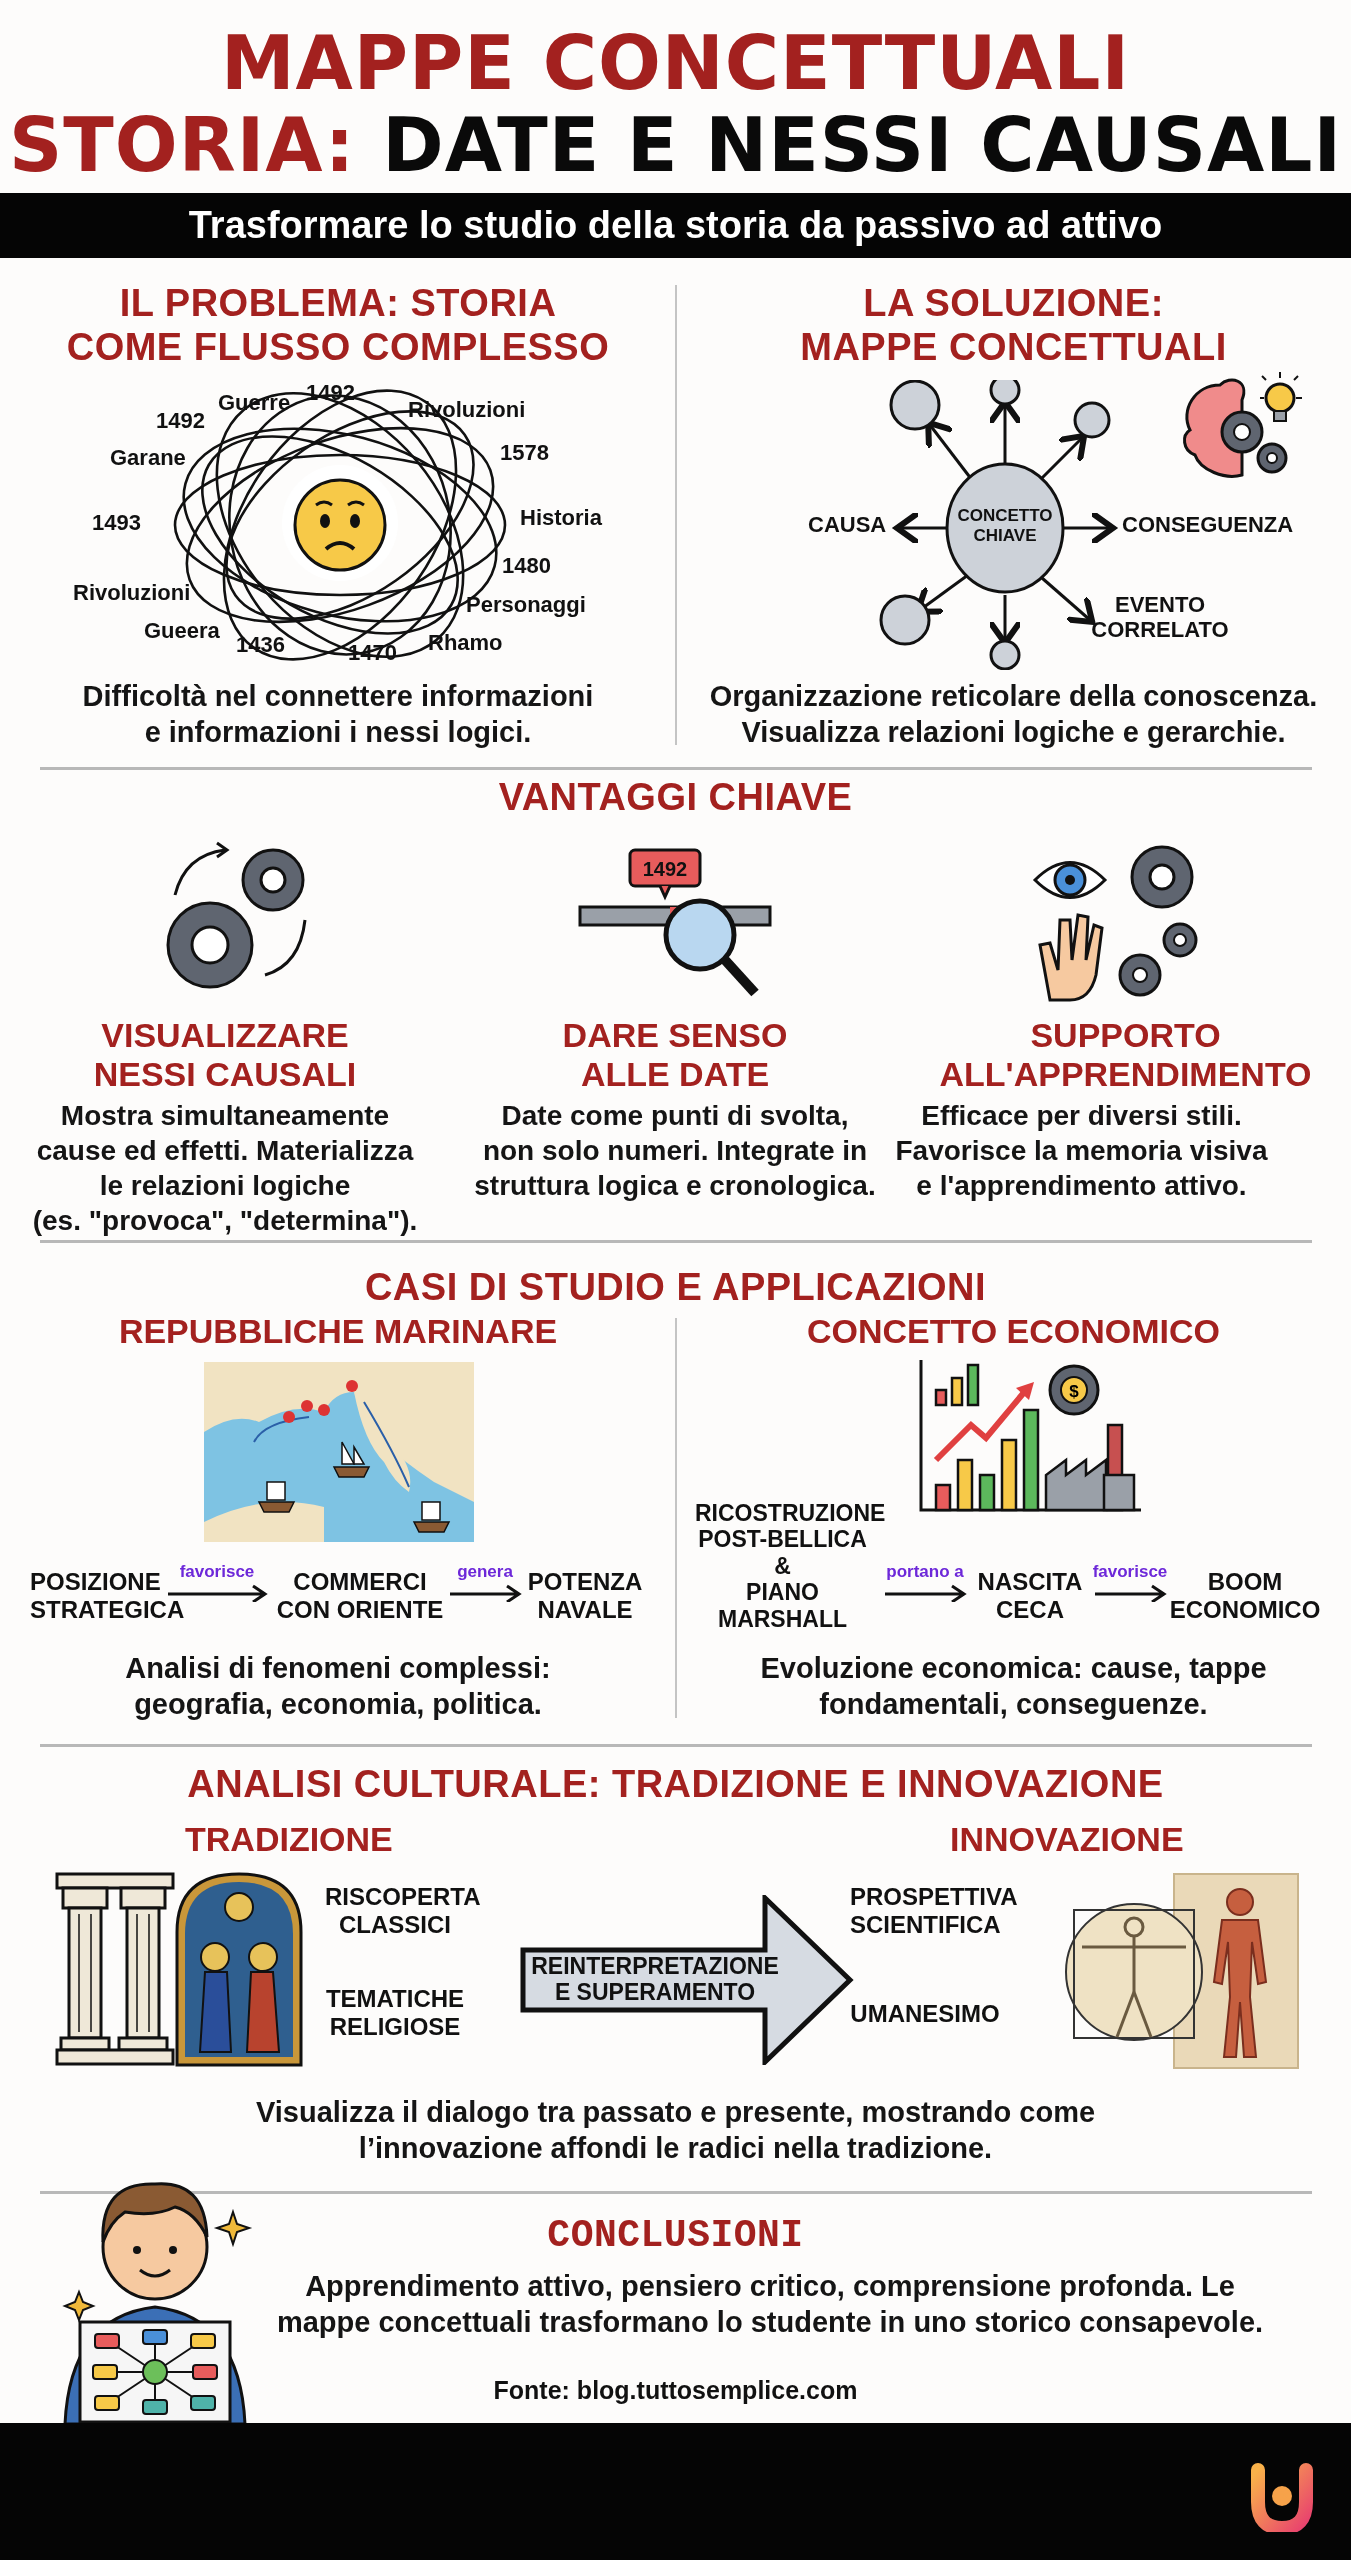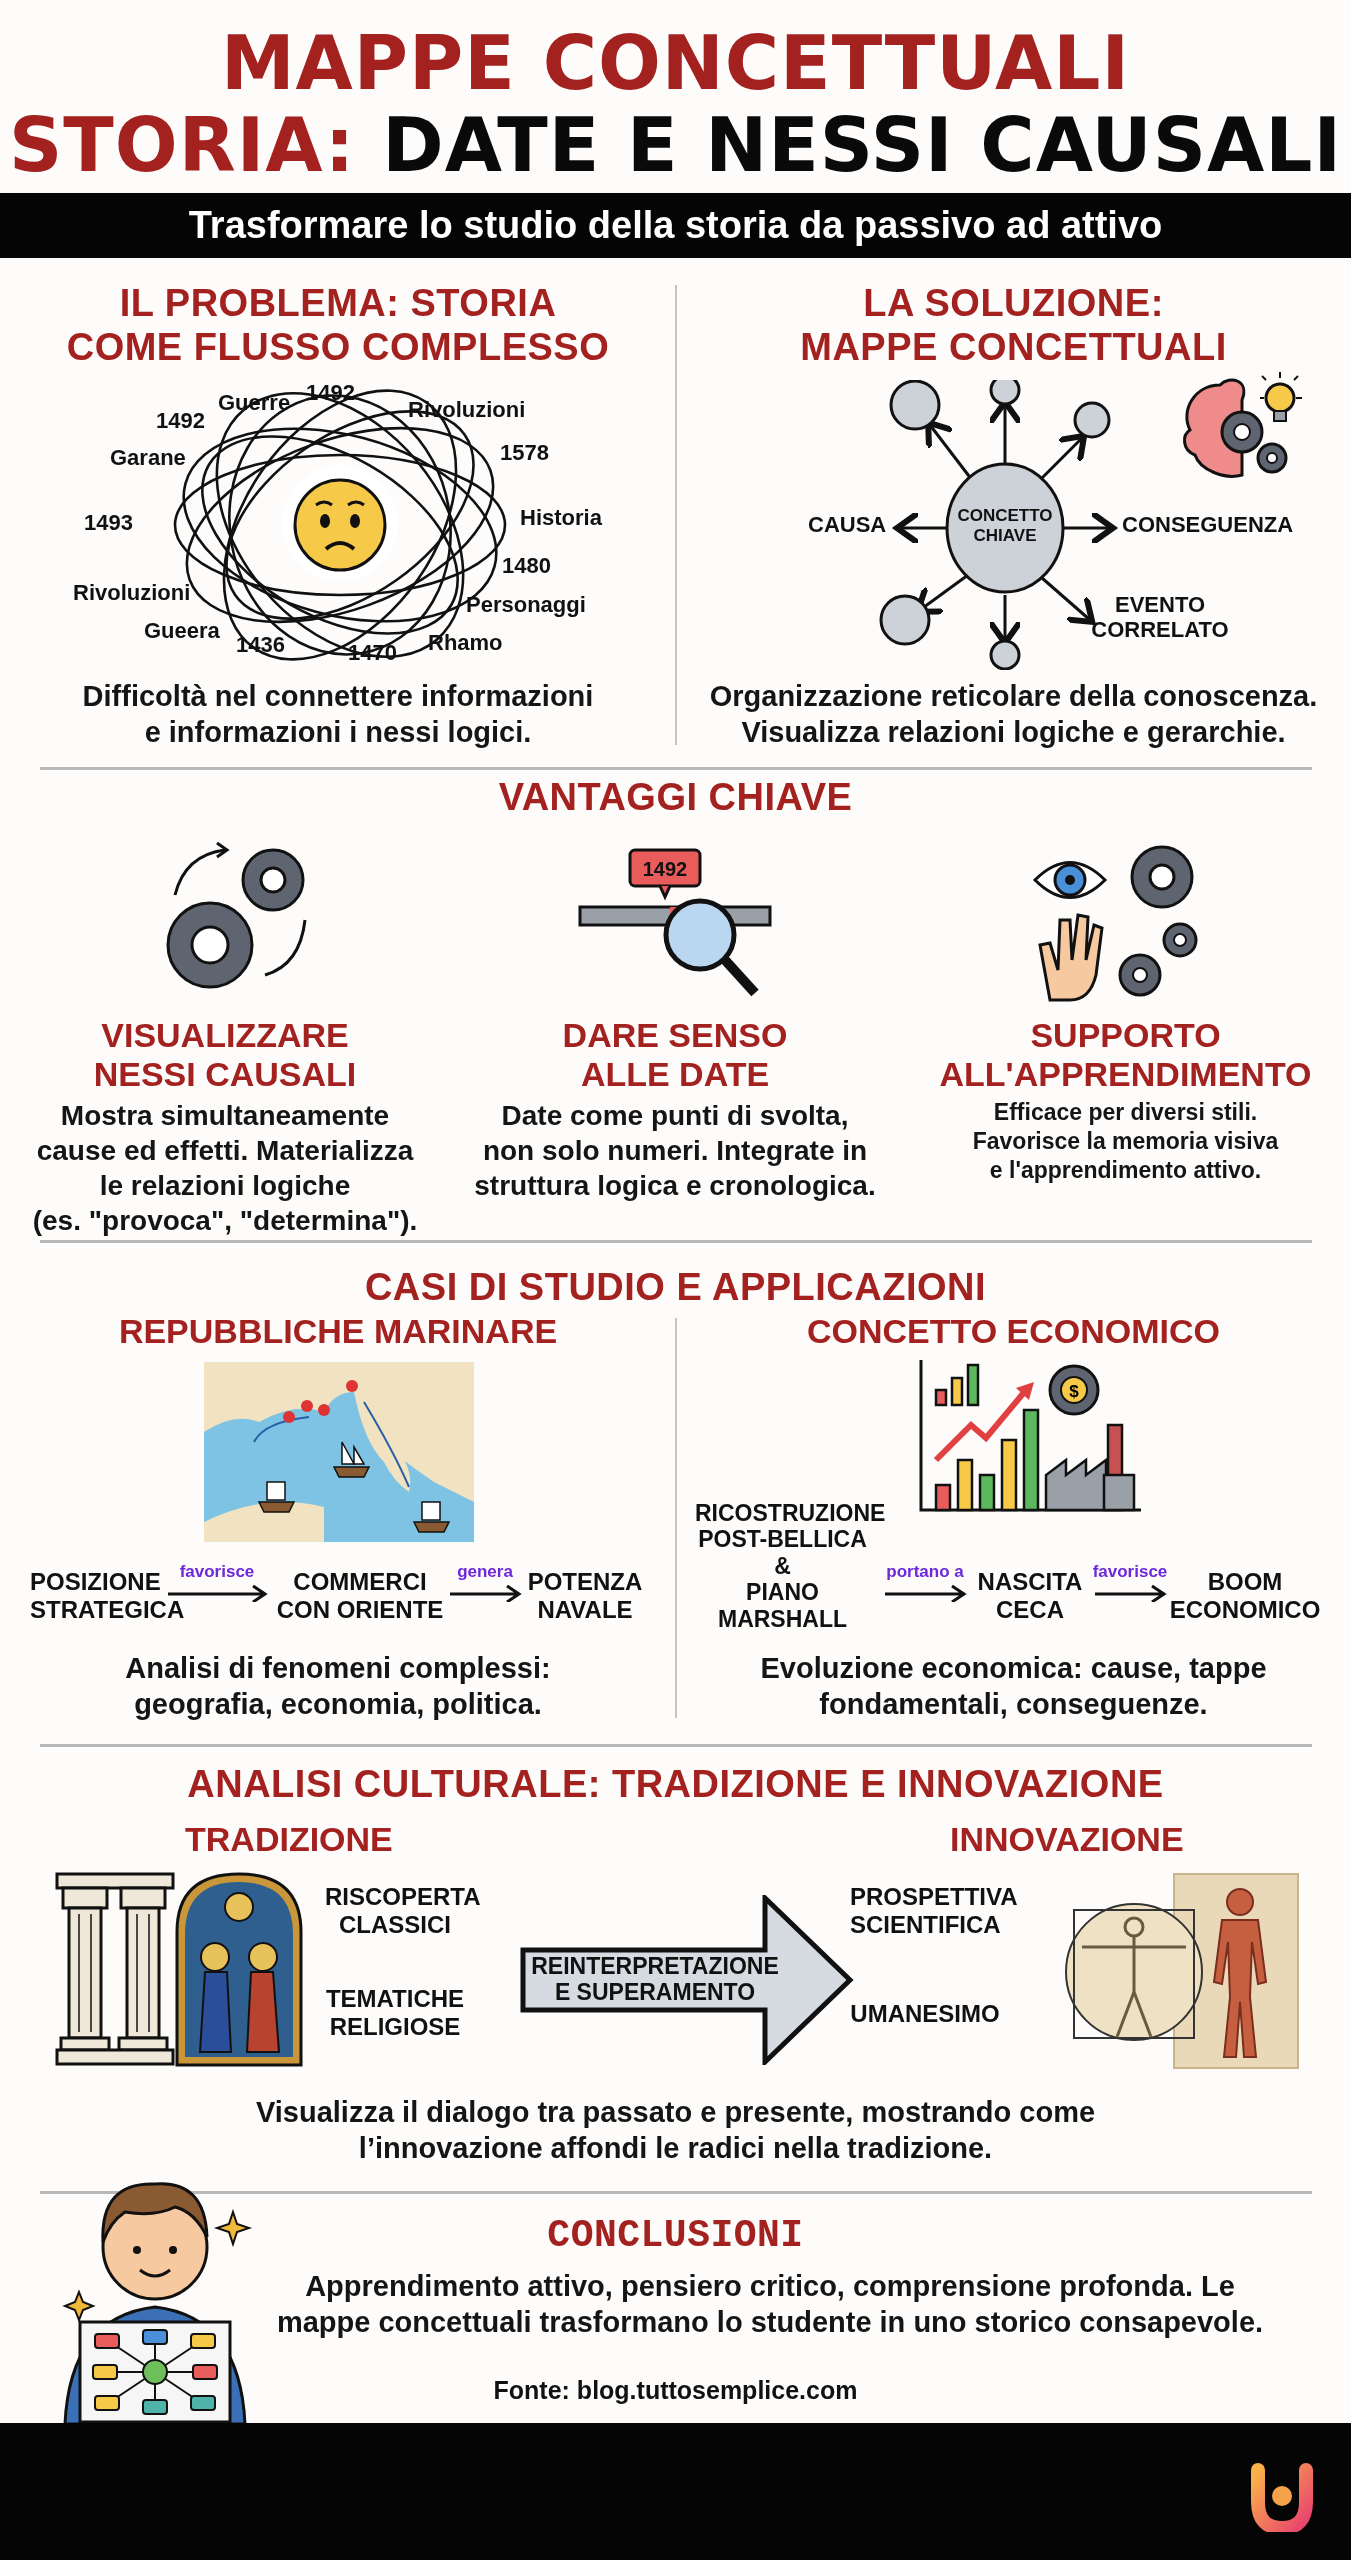--- a/index.html
+++ b/index.html
@@ -63,21 +63,21 @@
     </svg>
   </div>
 </div>
 
 <div class="abs lbl" style="left:218px;top:390px;">Guerre</div>
 <div class="abs lbl" style="left:306px;top:380px;">1492</div>
 <div class="abs lbl" style="left:156px;top:408px;">1492</div>
 <div class="abs lbl" style="left:408px;top:397px;">Rivoluzioni</div>
 <div class="abs lbl" style="left:110px;top:445px;">Garane</div>
 <div class="abs lbl" style="left:500px;top:440px;">1578</div>
-<div class="abs lbl" style="left:84px;top:510px;">1493</div>
+<div class="abs lbl" style="left:92px;top:510px;">1493</div>
 <div class="abs lbl" style="left:520px;top:505px;">Historia</div>
 <div class="abs lbl" style="left:502px;top:553px;">1480</div>
 <div class="abs lbl" style="left:73px;top:580px;">Rivoluzioni</div>
 <div class="abs lbl" style="left:466px;top:592px;">Personaggi</div>
 <div class="abs lbl" style="left:144px;top:618px;">Gueera</div>
 <div class="abs lbl" style="left:236px;top:632px;">1436</div>
 <div class="abs lbl" style="left:348px;top:640px;">1470</div>
 <div class="abs lbl" style="left:428px;top:630px;">Rhamo</div>
 
 <div class="abs body-text" style="left:0;top:678px;width:676px;">
@@ -209,21 +209,21 @@
   <div>Mostra simultaneamente</div>
   <div>cause ed effetti. Materializza</div>
   <div>le relazioni logiche</div>
   <div>(es. "provoca", "determina").</div>
 </div>
 <div class="abs body-text" style="left:450px;top:1098px;width:450px;font-size:28px;">
   <div>Date come punti di svolta,</div>
   <div>non solo numeri. Integrate in</div>
   <div>struttura logica e cronologica.</div>
 </div>
-<div class="abs body-text" style="left:900px;top:1098px;width:451px;font-size:23px;">
+<div class="abs body-text" style="left:856px;top:1098px;width:451px;font-size:28px;">
   <div>Efficace per diversi stili.</div>
   <div>Favorisce la memoria visiva</div>
   <div>e l'apprendimento attivo.</div>
 </div>
 
 <div class="abs hr" style="top:1240px;"></div>
 
 <div class="abs sec-title" style="left:0;top:1266px;width:1351px;">CASI DI STUDIO E APPLICAZIONI</div>
 <div class="abs sub-title" style="left:0;top:1312px;width:676px;">REPUBBLICHE MARINARE</div>
 <div class="abs sub-title" style="left:676px;top:1312px;width:675px;">CONCETTO ECONOMICO</div>

